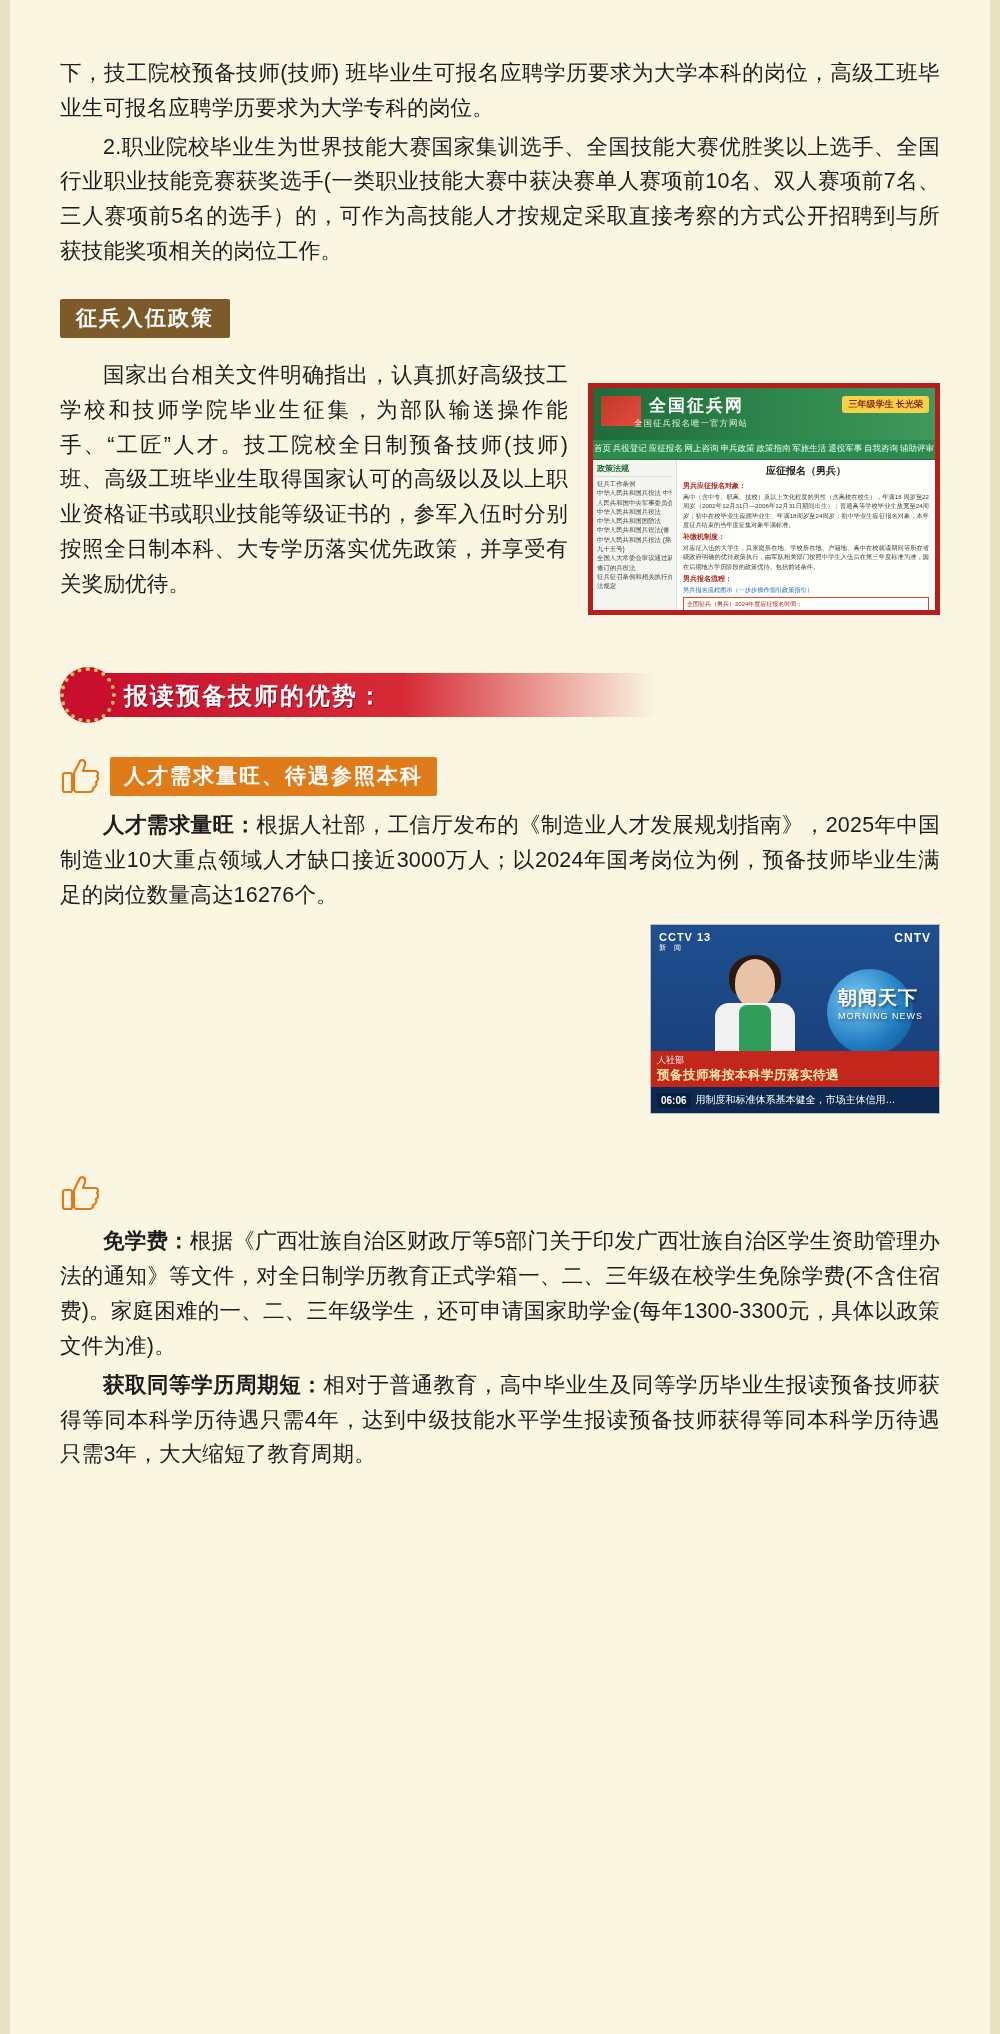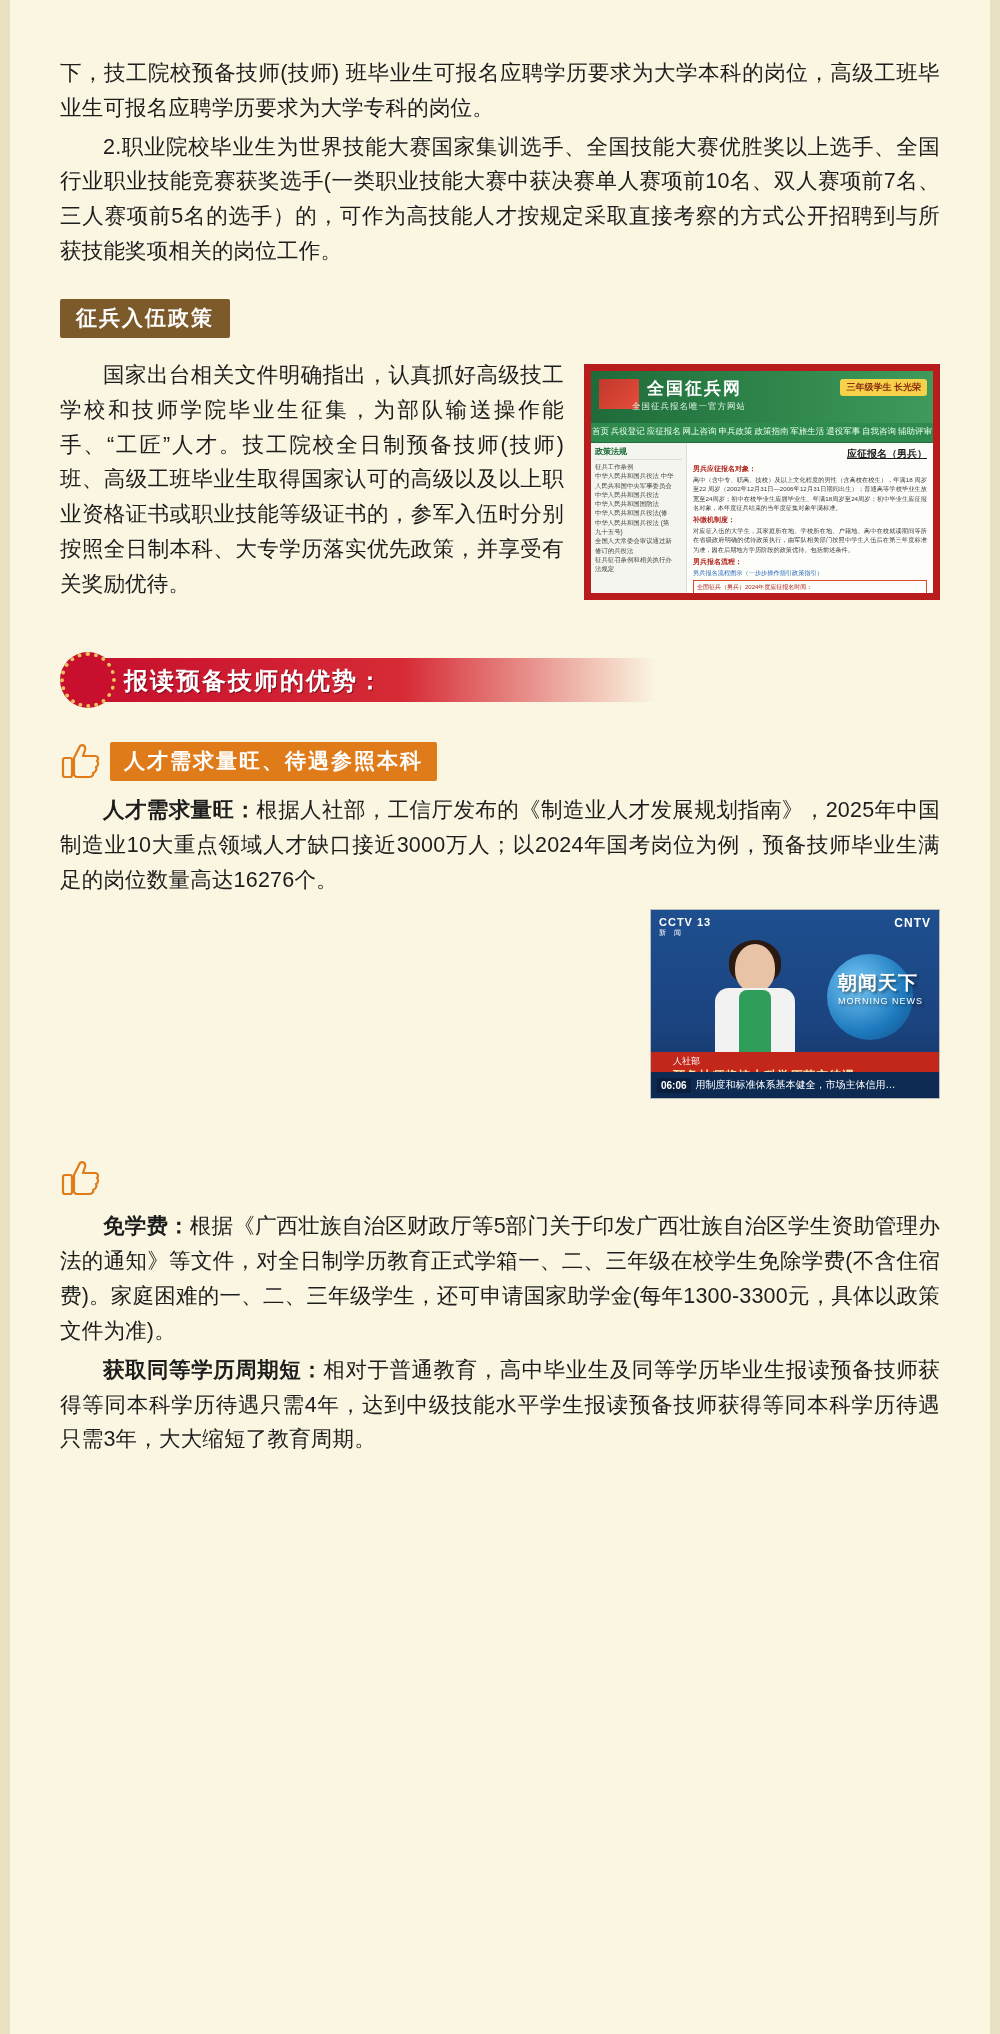--- a/index.html
+++ b/index.html
@@ -57,22 +57,22 @@
     border-radius: 2px;
   }
   
   .conscript-wrap {
     margin-top: 6px;
   }
   .conscript-figure {
     float: right;
     width: 342px;
     height: 222px;
-    margin: 6px 0 6px 20px;
-    border: 7px solid #b91c1c;
+    margin: 25px 0 6px 20px;
+    border: 5px solid #b91c1c;
     background: #6d28d9;
     overflow: hidden;
     position: relative;
   }
   .cz-header {
     height: 52px;
     background: linear-gradient(90deg,#1f6b3a 0%, #2a7f46 40%, #3f9a5c 100%);
     position: relative;
   }
   .cz-header .flag {
@@ -118,21 +118,21 @@
     align-items: center;
     justify-content: space-around;
     border-bottom: 1px solid #246c3c;
   }
   .cz-body {
     display: flex;
     height: 150px;
     background: #fdfdfa;
   }
   .cz-left {
-    width: 96px;
+    width: 84px;
     border-right: 1px solid #ddd;
     background: #f5f5ef;
     padding: 3px 4px;
     box-sizing: border-box;
   }
   .cz-left-title {
     font-size: 8px;
     color: #176a34;
     font-weight: bold;
     border-bottom: 1px solid #ddd;
@@ -152,23 +152,22 @@
   .cz-left ul { margin: 0; padding: 0; }
   .cz-right {
     flex: 1;
     padding: 4px 6px;
     box-sizing: border-box;
     overflow: hidden;
   }
   .cz-right h4 {
     margin: 0 0 3px 0;
     font-size: 10px;
-    text-align: right;
+    text-align: center;
     color: #1b1b1b;
-    text-decoration: underline;
   }
   .cz-sec {
     font-size: 7px;
     color: #b3261e;
     font-weight: bold;
     margin-top: 3px;
   }
   .cz-para {
     font-size: 6.2px;
     color: #3a3a3a;
@@ -334,26 +333,26 @@
   .tv-anchor .shirt {
     position: absolute;
     left: 30px; top: 46px;
     width: 32px; height: 70px;
     background: #2f9e5b;
     border-radius: 8px 8px 0 0;
   }
   .tv-lower-red {
     position: absolute;
     left: 0; right: 0;
-    bottom: 10px;
+    bottom: 26px;
     background: #c3261b;
     color: #ffe9a8;
     font-size: 12.5px;
     font-weight: bold;
-    padding: 3px 22px;
+    padding: 3px 6px;
     box-sizing: border-box;
     letter-spacing: .5px;
   }
   .tv-lower-red .mini {
     color: #ffffff;
     font-size: 9px;
     display: block;
     font-weight: normal;
     letter-spacing: 0;
   }

